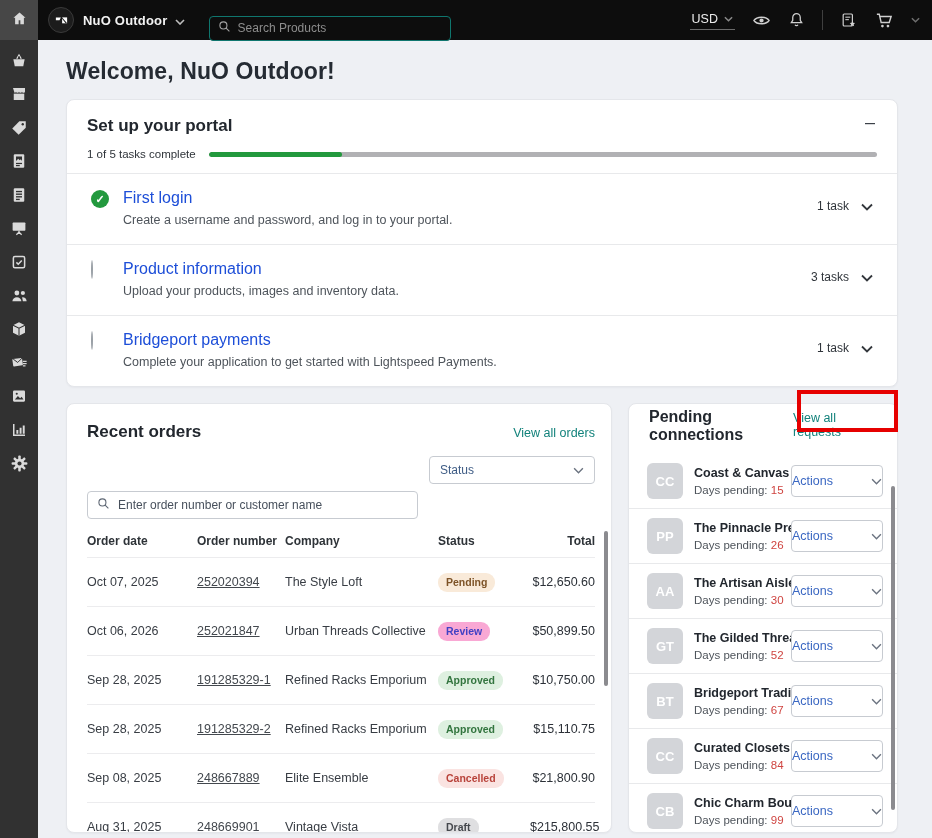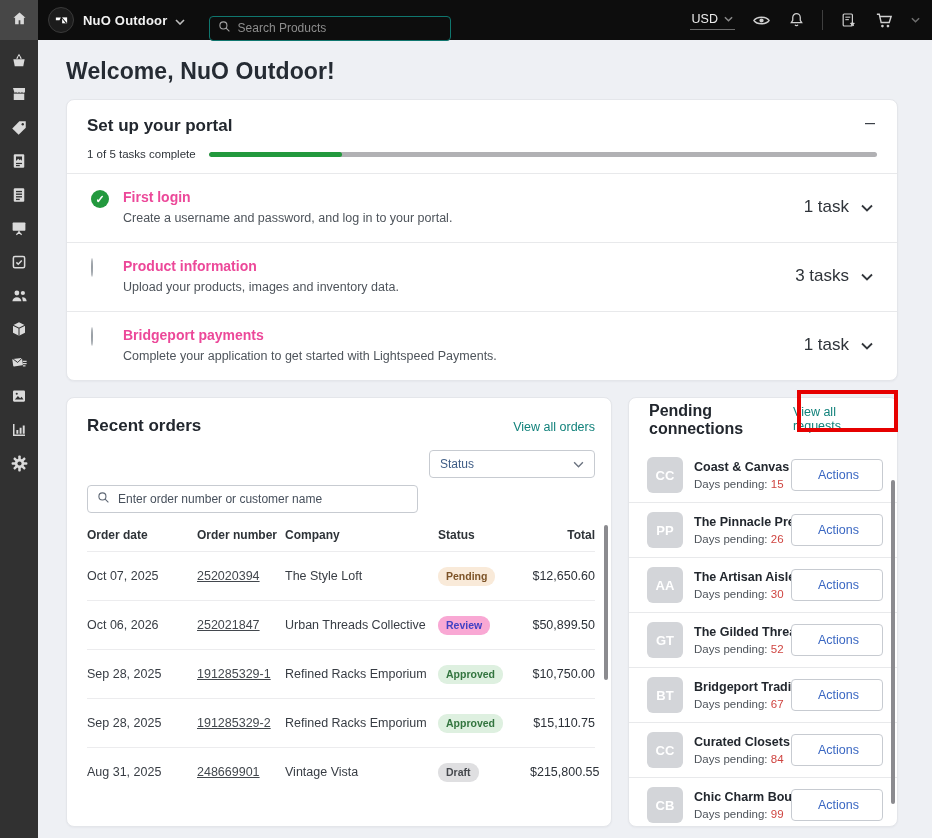--- a/index.html
+++ b/index.html
@@ -68,24 +68,24 @@
   .progress-fill { height:100%; background:#22993d; border-radius:3px; }
   .task-row {
     border-top:1px solid #e8e9eb; padding:15px 24px 17px;
     display:flex; align-items:flex-start; cursor:pointer;
   }
   .task-status { margin-top:1px; flex:0 0 18px; }
   .circle-done { width:18px; height:18px; border-radius:50%; background:#23993e; color:#fff;
     display:flex; align-items:center; justify-content:center; font-size:11px; font-weight:700; }
   .circle-todo { width:18px; height:18px; border-radius:50%; border:1.5px solid #9aa0a6; background:#fff; }
   .task-text { margin-left:14px; }
-  .task-title { font-size:14px; font-weight:700; color:#ec4899; }
+  .task-title { font-size:16px; font-weight:400; color:#1d4ed8; }
   .task-desc { font-size:12.5px; color:#4e545b; margin-top:6px; }
   .task-right { margin-left:auto; display:flex; align-items:center; gap:12px; padding-top:8px; }
-  .task-count { font-size:17px; color:#2f343a; }
+  .task-count { font-size:12px; color:#2f343a; }
   
   .bottom-row { display:flex; gap:16px; margin-top:16px; }
   
   .orders-card { width:546px; height:430px; position:relative; overflow:hidden; }
   .card-head { display:flex; align-items:baseline; justify-content:space-between; padding:18px 16px 0 20px; }
   .card-title { font-size:17px; font-weight:800; color:#22272e; }
   .teal-link { font-size:12.5px; color:#12827b; text-decoration:none; cursor:pointer; }
   .orders-controls { display:flex; gap:11px; padding:14px 16px 0 20px; }
   .order-search {
     flex:1; height:28px; border:1px solid #c7cbd1; border-radius:4px;
@@ -126,21 +126,21 @@
   .avatar {
     width:36px; height:36px; border-radius:6px; background:#d3d5d9; color:#fff;
     display:flex; align-items:center; justify-content:center; font-size:13px; font-weight:700; flex:0 0 36px;
   }
   .conn-text { margin-left:11px; min-width:0; }
   .conn-name { font-size:12.5px; font-weight:800; color:#22272e; white-space:nowrap; overflow:hidden; max-width:118px; }
   .conn-days { font-size:11.5px; color:#4e545b; margin-top:4px; white-space:nowrap; }
   .days-num { color:#cf4440; }
   .actions-btn {
     margin-left:auto; width:92px; height:32px; border:1px solid #c7cbd1; border-radius:4px; background:#fff;
-    display:flex; align-items:center; justify-content:space-between; padding:0 26px; cursor:pointer; flex:0 0 92px;
+    display:flex; align-items:center; justify-content:space-between; padding:0 0; cursor:pointer; flex:0 0 92px;
   }
   .actions-btn span { font-size:12.5px; color:#3a67c2; }
   
   .annotation-box {
     position:absolute; left:797px; top:390px; width:101px; height:42px;
     border:4px solid #e60000; z-index:20; pointer-events:none;
   }
 </style>
 </head>
 <body>
@@ -444,20 +444,27 @@
             </div>
 
             <div class="t-row t-body-row">
               <div>Sep 28, 2025</div>
               <div><span class="order-link">191285329-2</span></div>
               <div>Refined Racks Emporium</div>
               <div><span class="badge" data-status="Approved">Approved</span></div>
               <div>$15,110.75</div>
             </div>
 
+            <div class="t-row t-body-row">
+              <div>Sep 08, 2025</div>
+              <div><span class="order-link">248667889</span></div>
+              <div>Elite Ensemble</div>
+              <div><span class="badge" data-status="Cancelled">Cancelled</span></div>
+              <div>$21,800.90</div>
+            </div>
 
             <div class="t-row t-body-row">
               <div>Aug 31, 2025</div>
               <div><span class="order-link">248669901</span></div>
               <div>Vintage Vista</div>
               <div><span class="badge" data-status="Draft">Draft</span></div>
               <div>$215,800.55</div>
             </div>
           </div>
       </div>

